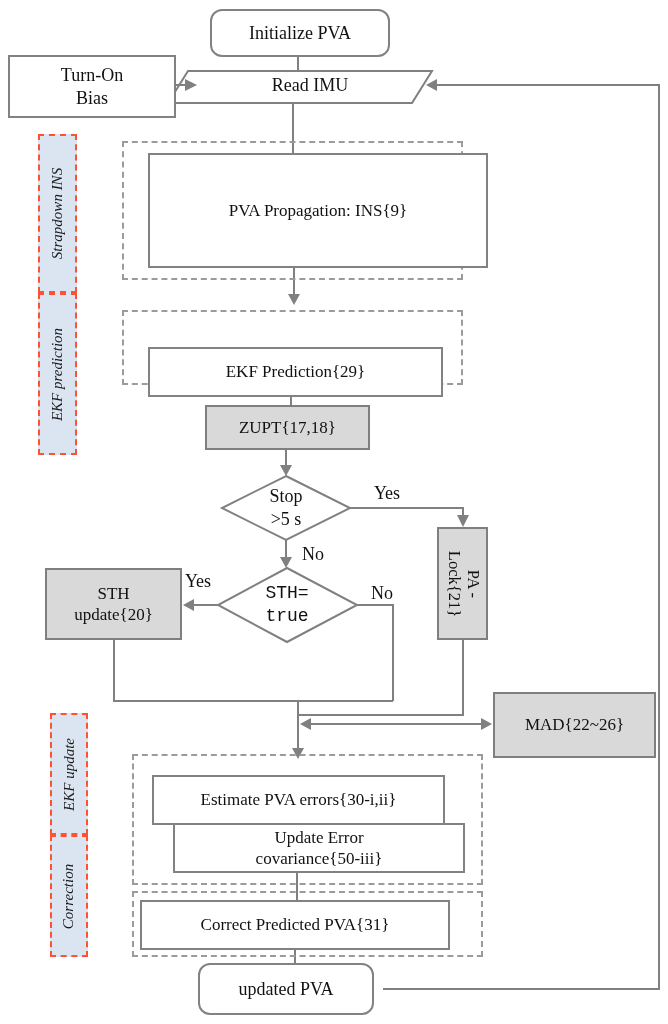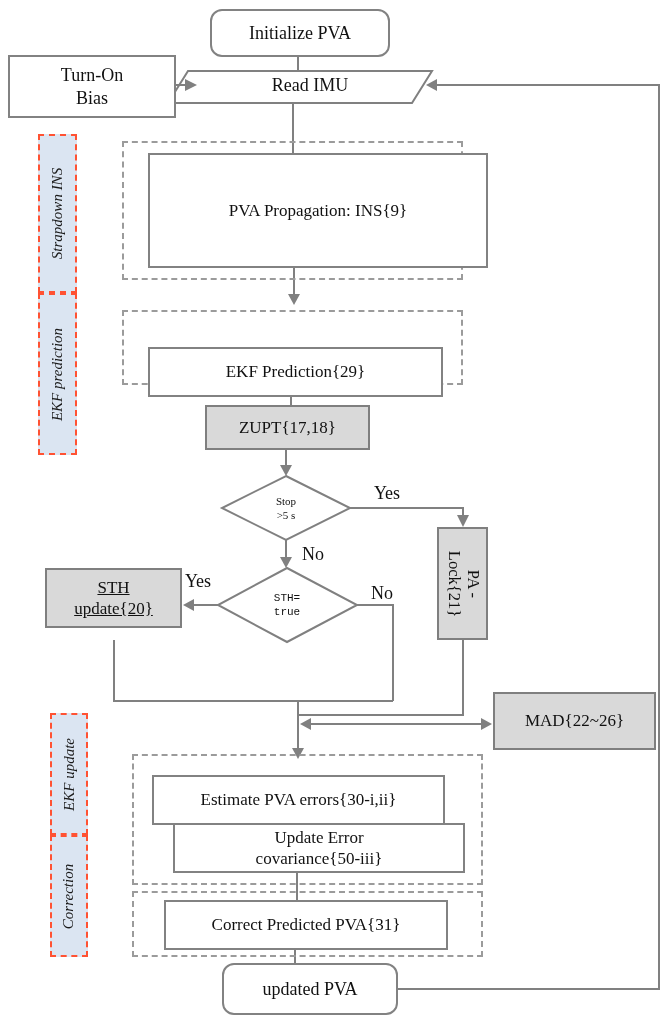--- a/index.html
+++ b/index.html
@@ -26,21 +26,21 @@
     position:absolute; box-sizing:border-box; z-index:2;
     background:#dbe5f2; border:2px dashed #ff5233;
     display:flex; align-items:center; justify-content:center;
   }
   .stage span {
     transform:rotate(-90deg); white-space:nowrap;
     font-style:italic; font-size:15px; color:#1a1a1a;
   }
   .rot-cw { transform:rotate(90deg); width:104px; text-align:center; line-height:1.15; font-size:16.5px; }
   .elabel { position:absolute; z-index:3; width:38px; text-align:center; font-size:18px; }
-  .dsmall { font-size:11px; line-height:1.3; }
+  .dsmall { font-size:18px; line-height:1.3; }
   .l2 span { display:block; }
   .fs18 { font-size:18px; }
 </style>
 </head>
 <body>
 
 <div id="canvas">
 
   <svg id="wires" width="668" height="1024" viewBox="0 0 668 1024">
     <g stroke="#808080" stroke-width="2" fill="none">
@@ -123,43 +123,43 @@
     <span>true</span>
   </div>
 
   <div class="box gray" style="left:437px; top:527px; width:51px; height:113px;">
     <div class="rot-cw l2">
       <span>PA -</span>
       <span>Lock{21}</span>
     </div>
   </div>
 
-  <div class="box gray l2" style="left:45px; top:568px; width:137px; height:60px;text-decoration:underline;">
+  <div class="box gray l2" style="left:45px; top:568px; width:137px; height:72px;">
     <span>STH</span>
     <span>update{20}</span>
   </div>
 
-  <div class="box gray" style="left:493px; top:692px; width:163px; height:58px;">
+  <div class="box gray" style="left:493px; top:692px; width:163px; height:66px;">
     <span>MAD{22~26}</span>
   </div>
 
   <div class="box white" style="left:152px; top:762px; width:293px; height:50px;margin-top:13px;">
     <span>Estimate PVA errors{30-i,ii}</span>
   </div>
 
   <div class="box white l2" style="left:173px; top:823px; width:292px; height:50px;">
     <span>Update Error</span>
     <span>covariance{50-iii}</span>
   </div>
 
-  <div class="box white" style="left:164px; top:900px; width:284px; height:50px;text-align:right;">
+  <div class="box white" style="left:140px; top:900px; width:310px; height:50px;text-align:right;">
     <span>Correct Predicted PVA{31}</span>
   </div>
 
-  <div class="box white round fs18" style="left:222px; top:963px; width:176px; height:52px;">
+  <div class="box white round fs18" style="left:198px; top:963px; width:176px; height:52px;">
     <span>updated PVA</span>
   </div>
 
   <div class="stage" style="left:38px; top:134px; width:39px; height:159px;">
     <span>Strapdown INS</span>
   </div>
   <div class="stage" style="left:38px; top:293px; width:39px; height:162px;">
     <span>EKF prediction</span>
   </div>
   <div class="stage" style="left:50px; top:713px; width:38px; height:122px;">

